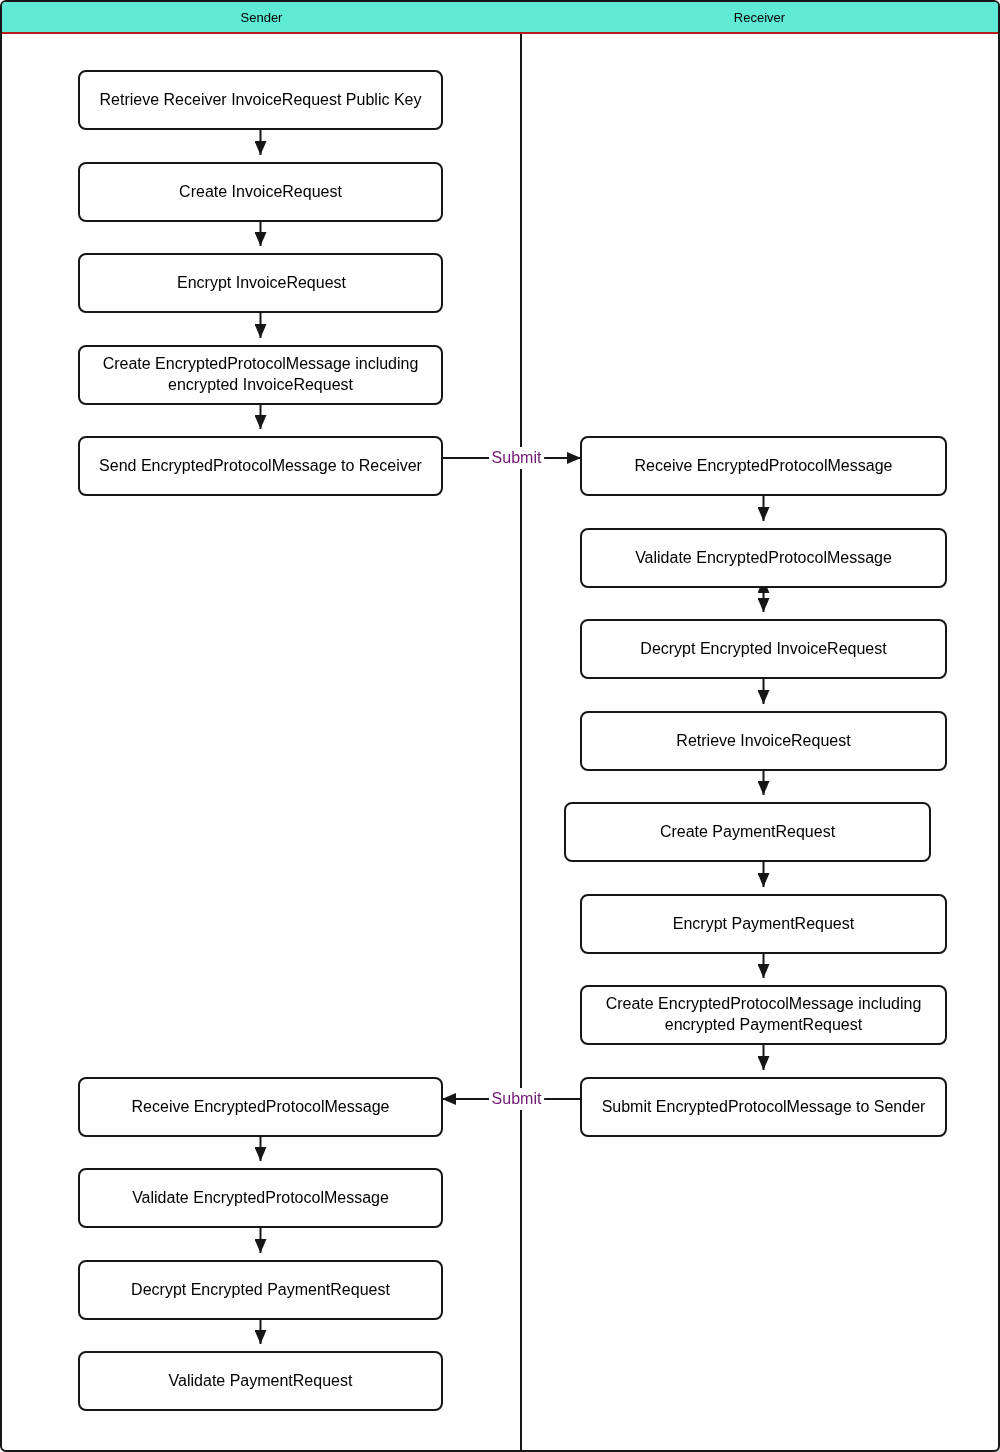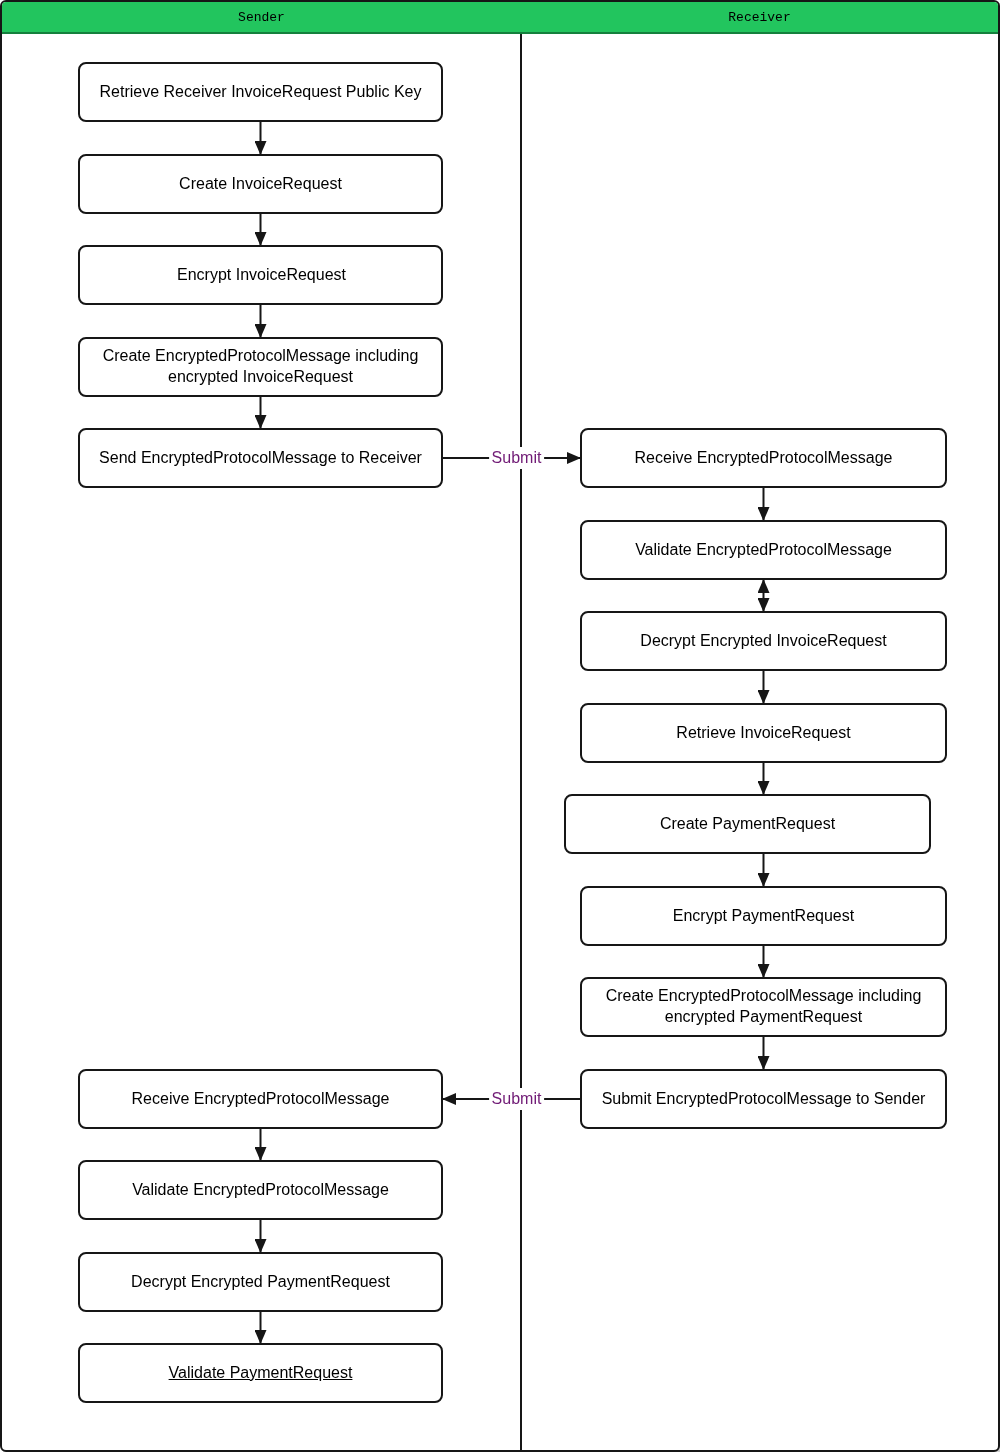--- a/index.html
+++ b/index.html
@@ -17,24 +17,23 @@
     border: 2px solid #161616;
     border-radius: 6px;
     box-shadow: 2px 2px 0 rgba(0,0,0,0.18);
     overflow: hidden;
   }
   .header-row {
     position: absolute;
     left: 0; top: 0; right: 0;
     height: 30px;
     display: flex;
-    border-bottom: 2px solid #15803d;
-    background: #22c55e;
+    border-bottom: 2px solid #b91c1c;
+    background: #5eead4;
     z-index: 3;
-    font-family: Liberation Mono, monospace;
   }
   .header-cell {
     display: flex;
     align-items: center;
     justify-content: center;
     font-size: 13px;
     color: #000000;
   }
   .header-cell.sender   { width: 519px; }
   .header-cell.receiver { flex: 1; }
@@ -62,20 +61,21 @@
     background: #ffffff;
     display: flex;
     align-items: center;
     justify-content: center;
     text-align: center;
     font-size: 16px;
     line-height: 1.3;
     color: #000000;
     padding: 2px 10px;
     z-index: 2;
+    margin-top: 8px;
   }
   .edge-label {
     position: absolute;
     transform: translate(-50%, -50%);
     background: #ffffff;
     padding: 2px 3px;
     font-size: 16px;
     color: #701a75;
     white-space: nowrap;
     z-index: 4;
@@ -168,21 +168,21 @@
       </div>
       <div class="flow-node" style="left: 76px; top: 1067px; width: 365px; height: 60px;">
         <span>Receive EncryptedProtocolMessage</span>
       </div>
       <div class="flow-node" style="left: 76px; top: 1158px; width: 365px; height: 60px;">
         <span>Validate EncryptedProtocolMessage</span>
       </div>
       <div class="flow-node" style="left: 76px; top: 1250px; width: 365px; height: 60px;">
         <span>Decrypt Encrypted PaymentRequest</span>
       </div>
-      <div class="flow-node" style="left: 76px; top: 1341px; width: 365px; height: 60px; text-decoration: underline;">
+      <div class="flow-node" style="left: 76px; top: 1341px; width: 365px; height: 60px;">
         <span>Validate PaymentRequest</span>
       </div>
     </div>
   <div id="edge-labels-layer">
       <div class="edge-label" style="left: 514.5px; top: 456px;">Submit</div>
       <div class="edge-label" style="left: 514.5px; top: 1097px;">Submit</div>
     </div>
 
 </div>
 

